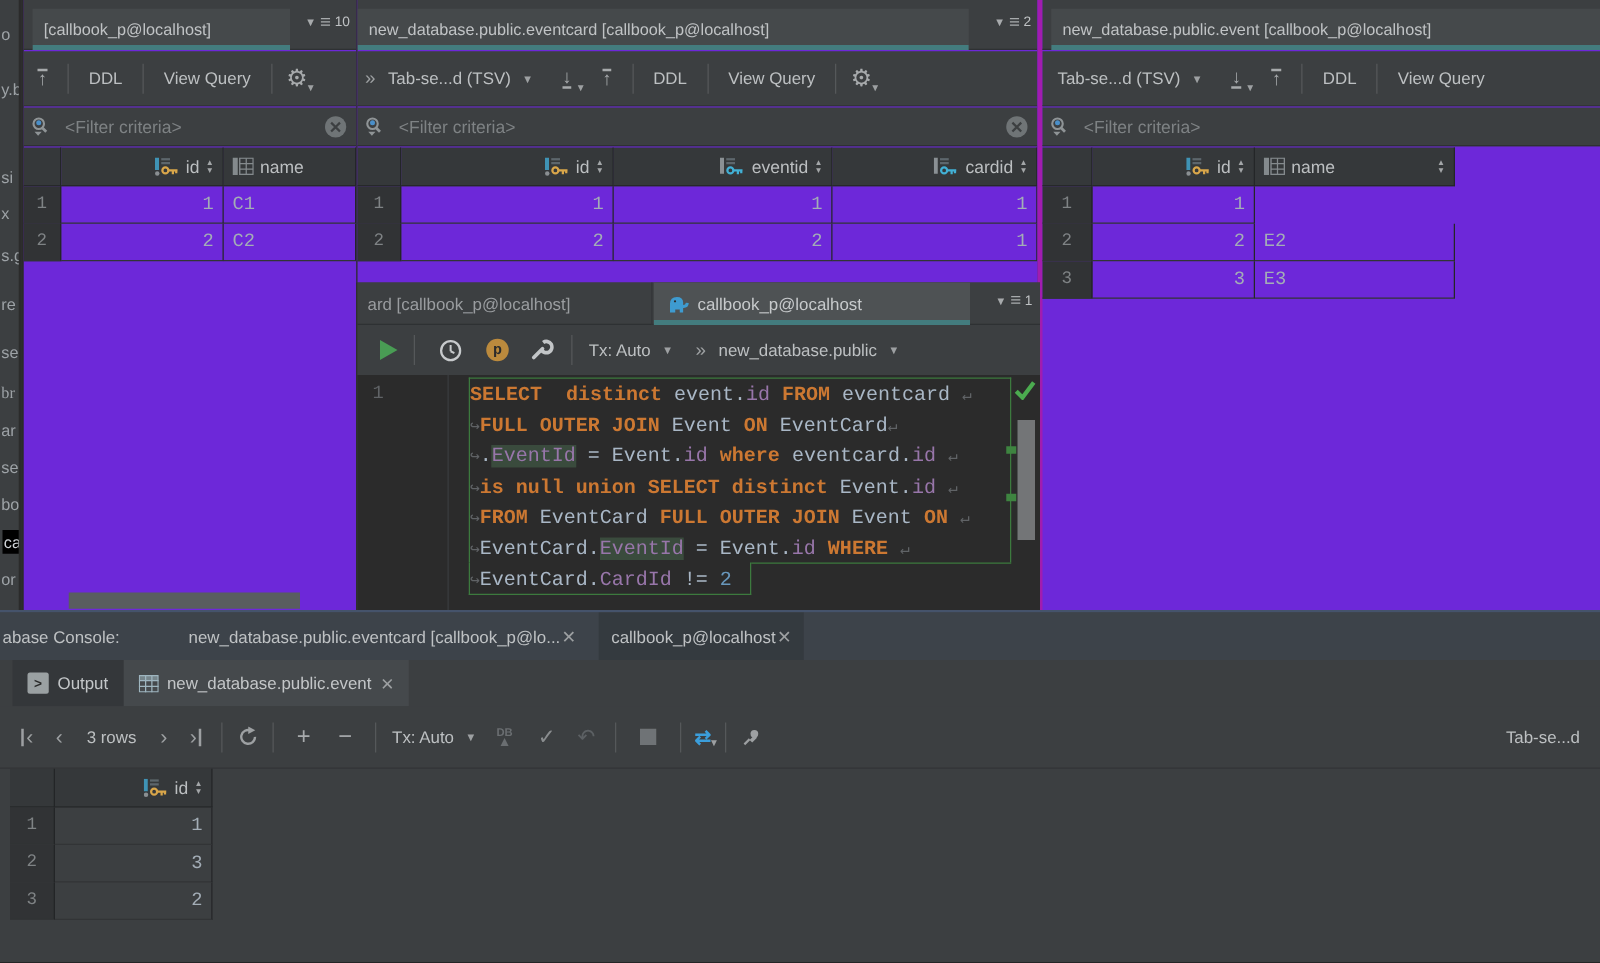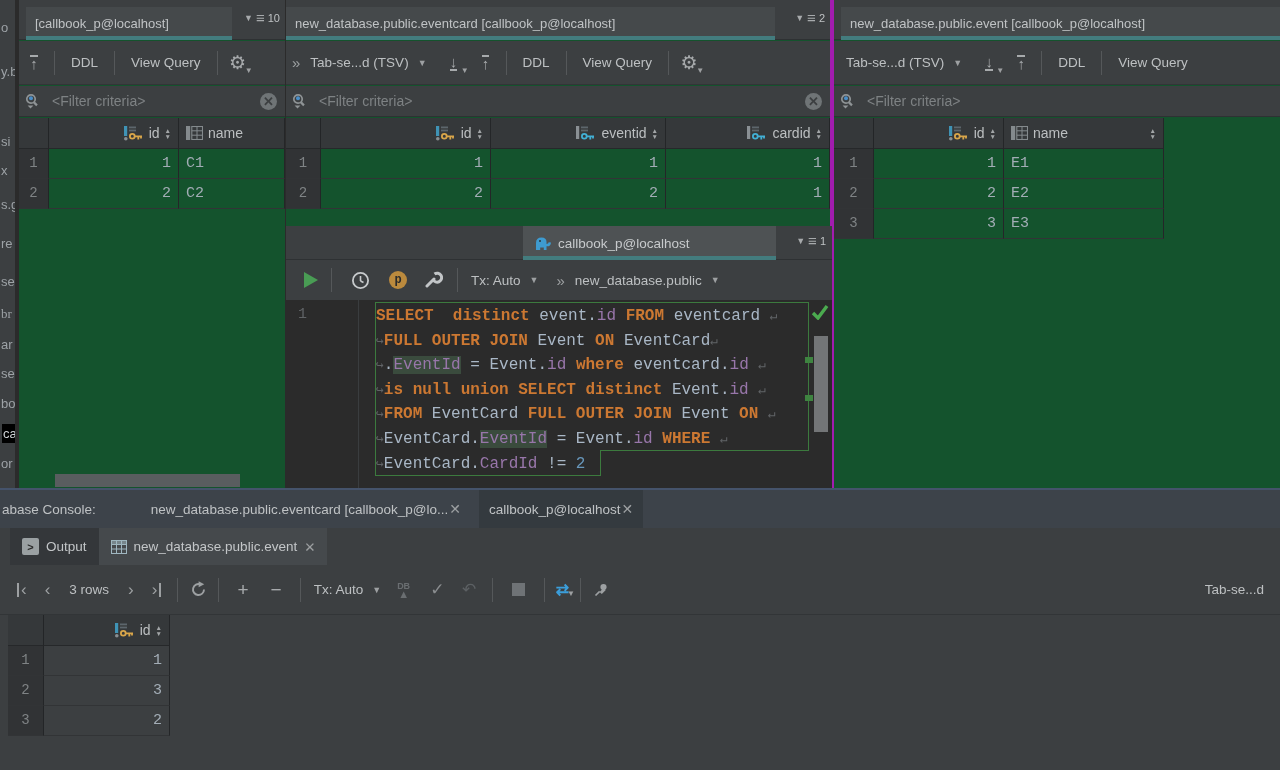--- a/index.html
+++ b/index.html
@@ -8,21 +8,21 @@
     font-family:"Liberation Sans",sans-serif; color:#bbbbbb; overflow:hidden; font-size:13px;}
   .mono{ font-family:"Liberation Mono",monospace; }
 
   
   .left-strip{ position:absolute; left:0; top:0; width:17px; height:488px; background:#3c3f41;
     border-right:2px solid #2b2b2b; overflow:hidden; }
   .frag{ position:absolute; left:1px; color:#9da2a6; font-size:13px; white-space:nowrap; }
   .frag.sel{ background:#000000; color:#d0d4d8; padding:2px 1px; left:2px; }
 
   
-  .panel{ position:absolute; top:0; height:488px; background:#14532d; }
+  .panel{ position:absolute; top:0; height:488px; background:#6d28d9; }
   .tabrow{ position:absolute; left:0; right:0; top:0; height:40px; background:#3c3f41;
     border-bottom:1px solid #2e3133;}
   .etab{ position:absolute; top:7px; height:33px; background:#45494b; display:flex; align-items:center;
     padding:0 9px; font-size:13px; color:#c0c3c5; white-space:nowrap; overflow:hidden; }
   .etab .teal{ position:absolute; left:0; right:0; bottom:0; height:4px; background:#437c7e; }
   .tab-dd{ position:absolute; top:12px; display:flex; align-items:center; gap:3px; color:#a7aaac; }
   .tab-dd .caret{ font-size:9px; } .tab-dd .lines{ font-size:15px; line-height:10px;} .tab-dd .cnt{ font-size:11px; color:#bfc2c4;}
   .toolbar{ position:absolute; left:0; right:0; top:41px; height:44px; background:#3c3f41;
     display:flex; align-items:center; border-bottom:1px solid #323537; }
   .tbtn{ padding:0 9px; color:#bdc0c2; font-size:13.5px; white-space:nowrap; cursor:default; }
@@ -416,39 +416,41 @@
             <span>name</span>
             <span class="sorter far">
               <span>▲</span>
               <span>▼</span>
             </span>
           </div>
         </div>
         <div class="g-row">
           <div class="g-gut" style="width:40px;height:30px;line-height:29px;">1</div>
           <div class="g-cell ar" style="width:130px">1</div>
-          <div class="g-cell al" style="width:160px">E1</div>
         </div>
         <div class="g-row">
           <div class="g-gut" style="width:40px;height:30px;line-height:29px;">2</div>
           <div class="g-cell ar" style="width:130px">2</div>
           <div class="g-cell al" style="width:160px">E2</div>
         </div>
         <div class="g-row">
           <div class="g-gut" style="width:40px;height:30px;line-height:29px;">3</div>
           <div class="g-cell ar" style="width:130px">3</div>
           <div class="g-cell al" style="width:160px">E3</div>
         </div>
       </div>
   </div>
 
   <div style="position:absolute;left:55px;top:474px;width:185px;height:13px;background:#595d5f;"></div>
 
   <div class="console">
     <div class="c-tabrow">
+      <div class="c-tab-bg">
+        <span>ard [callbook_p@localhost]</span>
+      </div>
       <div class="c-tab">
         <span class="hicon">
           <svg width="19" height="16" viewBox="0 0 19 16">
               <path d="M3 15 V8 Q3 2.5 8.5 2.5 Q13.5 2.5 13.5 7 L13.5 9 Q15.5 9 15.7 7.2 L18 7.4 Q17.8 11.5 13.5 11.3 L13.5 15 L10.8 15 L10.8 12.6 L7.2 12.6 L7.2 15 Z" fill="#3e9bd0"></path>
               <circle cx="7" cy="6" r="0.9" fill="#2b2b2b"></circle>
             </svg>
         </span>
         <span>callbook_p@localhost</span>
         <span class="teal"></span>
       </div>

